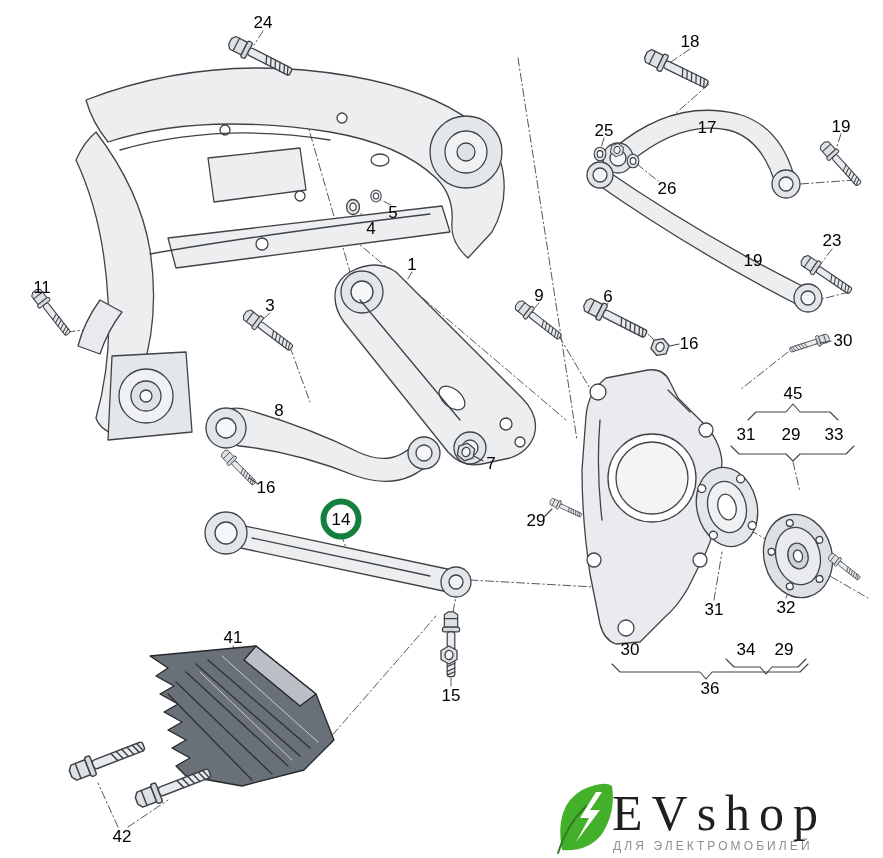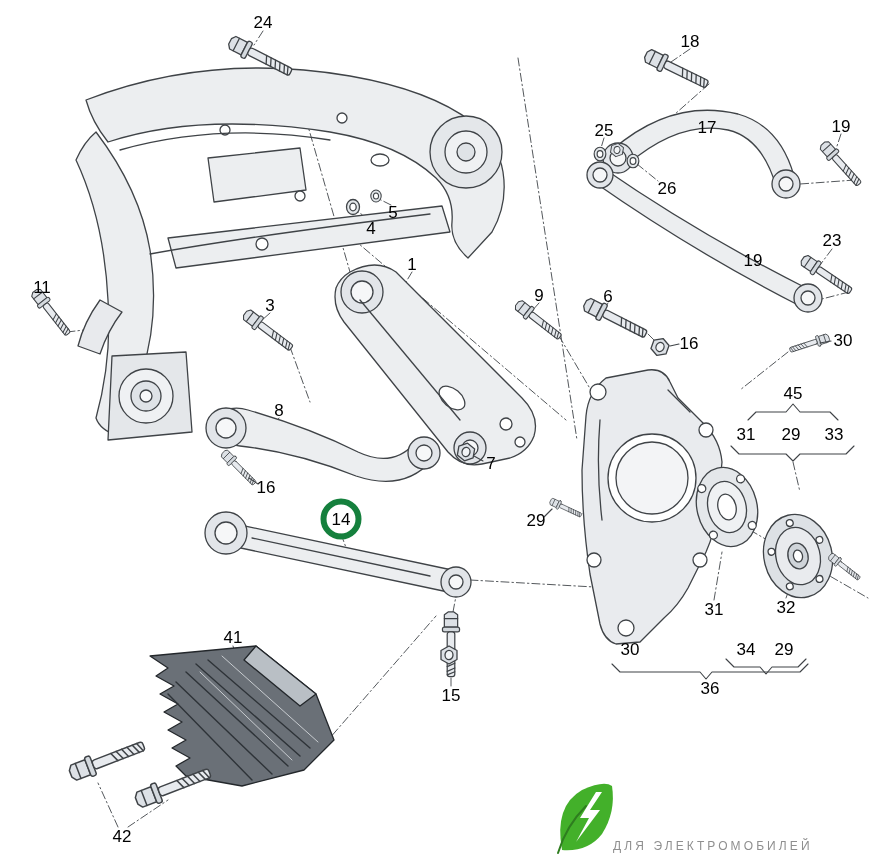--- a/index.html
+++ b/index.html
@@ -288,15 +288,16 @@
     <div class="callout" style="left:714px;top:609px">31</div>
     <div class="callout" style="left:786px;top:607px">32</div>
     <div class="callout" style="left:746px;top:649px">34</div>
     <div class="callout" style="left:784px;top:649px">29</div>
     <div class="callout" style="left:451px;top:695px">15</div>
     <div class="callout" style="left:710px;top:688px">36</div>
     <div class="callout" style="left:233px;top:637px">41</div>
     <div class="callout" style="left:122px;top:836px">42</div>
   </div>
 
+  <div class="logo-name">EVshop</div>
   <div class="logo-tagline">ДЛЯ ЭЛЕКТРОМОБИЛЕЙ</div>
 
 </div>
 
 </body></html>

